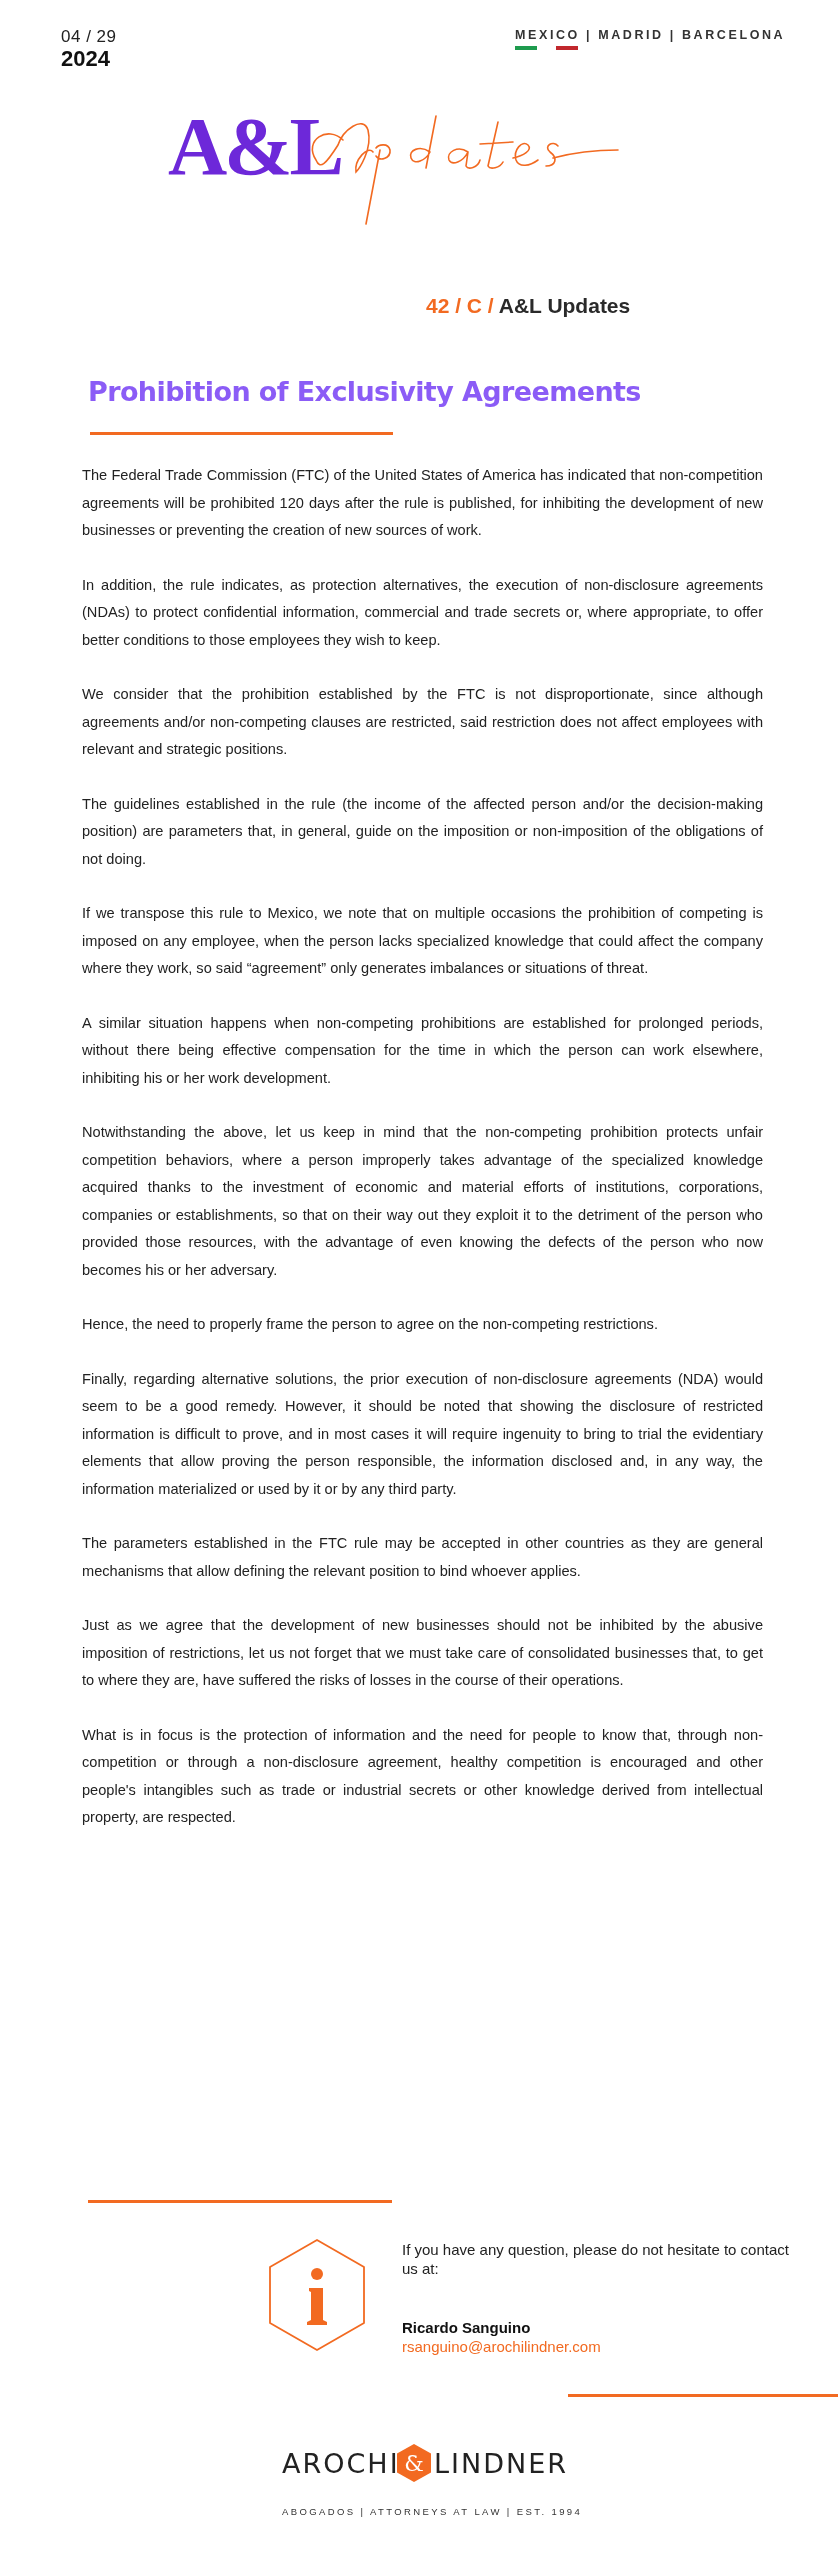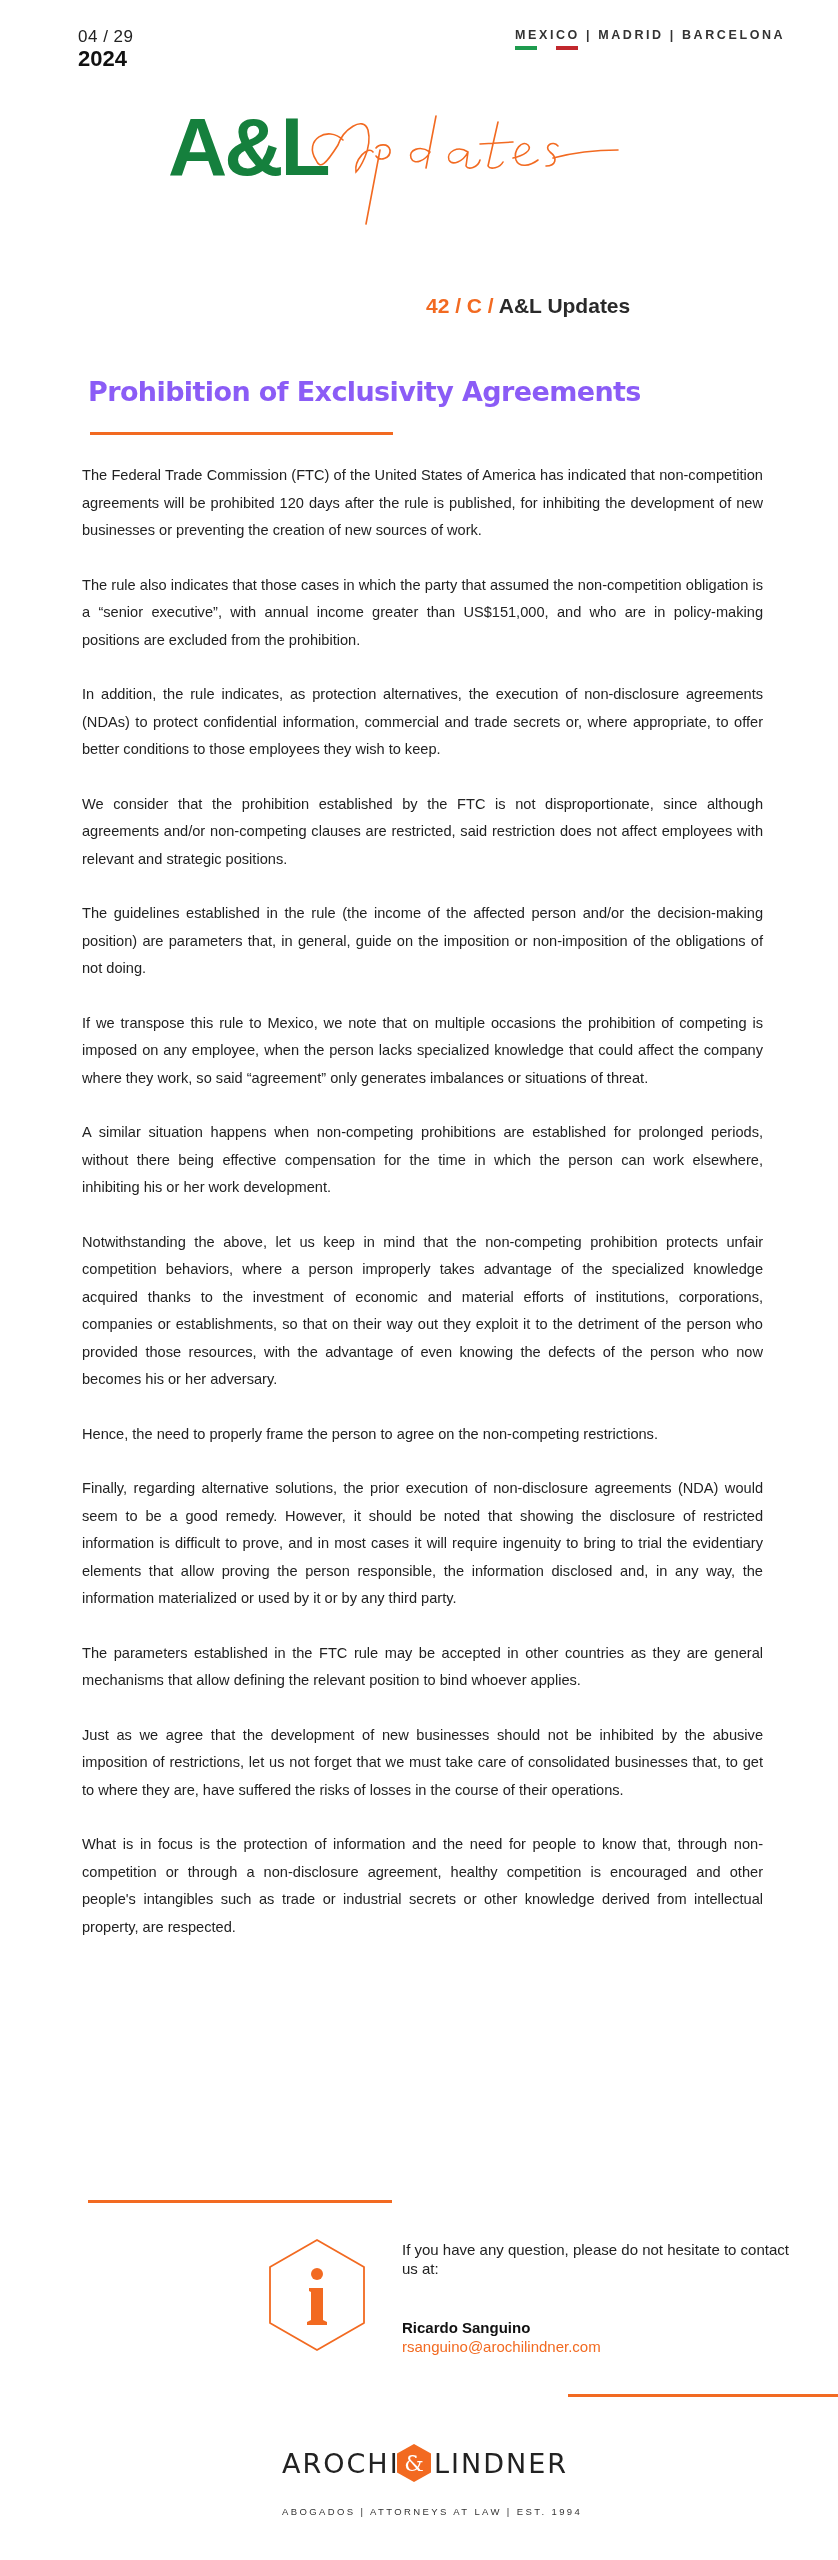--- a/index.html
+++ b/index.html
@@ -1,31 +1,31 @@
 <!DOCTYPE html>
 <html><head>
 <meta charset="utf-8">
 <style>
   html, body { margin: 0; padding: 0; background: #ffffff; }
   body { width: 838px; height: 2560px; position: relative; overflow: hidden;
          font-family: "Liberation Sans", "DejaVu Sans", sans-serif; color: #222; }
 
-  .date { position: absolute; left: 78px; top: 28px; line-height: 1; }
+  .date { position: absolute; left: 61px; top: 28px; line-height: 1; }
   .date .md { font-size: 17px; color: #222; letter-spacing: 0.5px; }
   .date .yr { font-size: 22px; font-weight: 700; color: #111; margin-top: 3px; }
 
   .cities { position: absolute; left: 515px; top: 28px; font-size: 12.5px; font-weight: 700;
             letter-spacing: 2.6px; color: #333; white-space: nowrap; text-align: right; }
   .flag { position: absolute; top: 46px; height: 4px; width: 22px; }
   .flag.mx { left: 515px; }
   .flag.es { left: 556px; }
 
   .masthead { position: absolute; left: 168px; top: 100px; width: 480px; height: 140px; }
   .masthead .al { position: absolute; left: 0; top: 6px; font-size: 82px; font-weight: 900;
-                  color: #15803d; letter-spacing: -3px; font-family: Liberation Sans, sans-serif; line-height: 1; }
+                  color: #6d28d9; letter-spacing: -3px; font-family: Liberation Serif, serif; line-height: 1; }
   .masthead svg { position: absolute; left: 0; top: 0; }
 
   .issue { position: absolute; left: 426px; top: 294px; font-size: 21px; font-weight: 700;
            white-space: nowrap; }
   .issue .num { color: #f26a21; }
   .issue .name { color: #2a2a2a; }
 
   .title { position: absolute; left: 88px; top: 376px; font-size: 27px; font-weight: 900;
            color: #8b5cf6; white-space: nowrap; font-family: "DejaVu Sans", sans-serif; letter-spacing: -0.6px; }
   .rule { position: absolute; height: 3px; background: #f26a21; }
@@ -86,21 +86,20 @@
 <div class="issue">
   <span class="num">42 / C /</span>
   <span class="name">A&amp;L Updates</span>
 </div>
 
 <h1 class="title" style="margin:0">Prohibition of Exclusivity Agreements</h1>
 <div class="rule" style="left:90px; top:432px; width:303px;"></div>
 
 <div class="article">
   <p>The Federal Trade Commission (FTC) of the United States of America has indicated that non-competition agreements will be prohibited 120 days after the rule is published, for inhibiting the development of new businesses or preventing the creation of new sources of work.</p>
-  <p>The rule also indicates that those cases in which the party that assumed the non-competition obligation is a “senior executive”, with annual income greater than US$151,000, and who are in policy-making positions are excluded from the prohibition.</p>
   <p>In addition, the rule indicates, as protection alternatives, the execution of non-disclosure agreements (NDAs) to protect confidential information, commercial and trade secrets or, where appropriate, to offer better conditions to those employees they wish to keep.</p>
   <p>We consider that the prohibition established by the FTC is not disproportionate, since although agreements and/or non-competing clauses are restricted, said restriction does not affect employees with relevant and strategic positions.</p>
   <p>The guidelines established in the rule (the income of the affected person and/or the decision-making position) are parameters that, in general, guide on the imposition or non-imposition of the obligations of not doing.</p>
   <p>If we transpose  this rule to Mexico, we note that on multiple occasions the prohibition of competing is imposed on any employee, when the person lacks specialized knowledge that could affect the company where they work, so said “agreement” only generates imbalances or situations of threat.</p>
   <p>A similar situation happens when non-competing prohibitions are established for prolonged periods, without there being effective compensation for the time in which the person can work elsewhere, inhibiting his or her work development.</p>
   <p>Notwithstanding the above, let us keep in mind that the non-competing prohibition protects unfair competition behaviors, where a person improperly takes advantage of the specialized knowledge acquired thanks to the investment of economic and material efforts of institutions, corporations, companies or establishments, so that on their way out they exploit it to the detriment of the person who provided those resources, with the advantage of even knowing the defects of the person who now becomes his or her adversary.</p>
   <p>Hence, the need to properly frame the person to agree on the non-competing restrictions.</p>
   <p>Finally, regarding alternative solutions, the prior execution of non-disclosure agreements (NDA) would seem to be a good remedy. However, it should be noted that showing the disclosure of restricted information is difficult to prove, and in most cases it will require ingenuity to bring to trial the evidentiary elements that allow proving the person responsible, the information disclosed and, in any way, the information materialized or used by it or by any third party.</p>
   <p>The parameters established in the FTC rule may be accepted in other countries as they are general mechanisms that allow defining the relevant position to bind whoever applies.</p>
   <p>Just as we agree that the development of new businesses should not be inhibited by the abusive imposition of restrictions, let us not forget that we must take care of consolidated businesses that, to get to where they are, have suffered the risks of losses in the course of their operations.</p>

